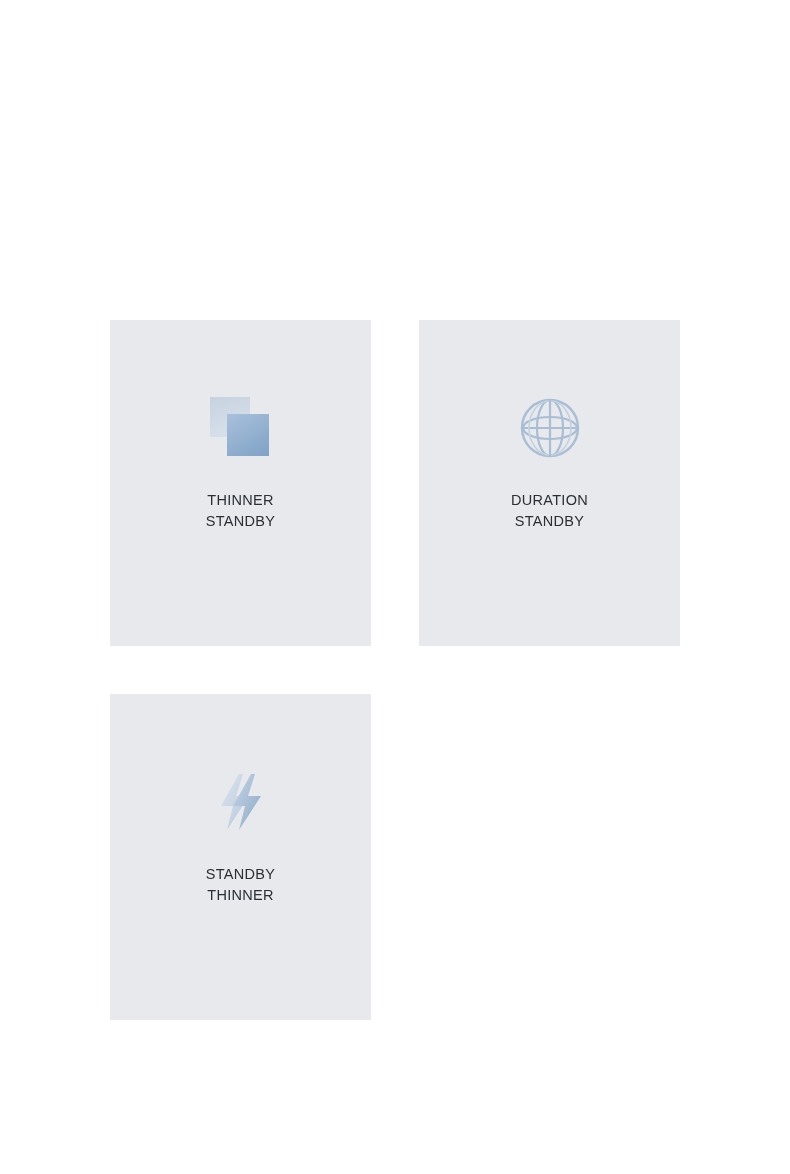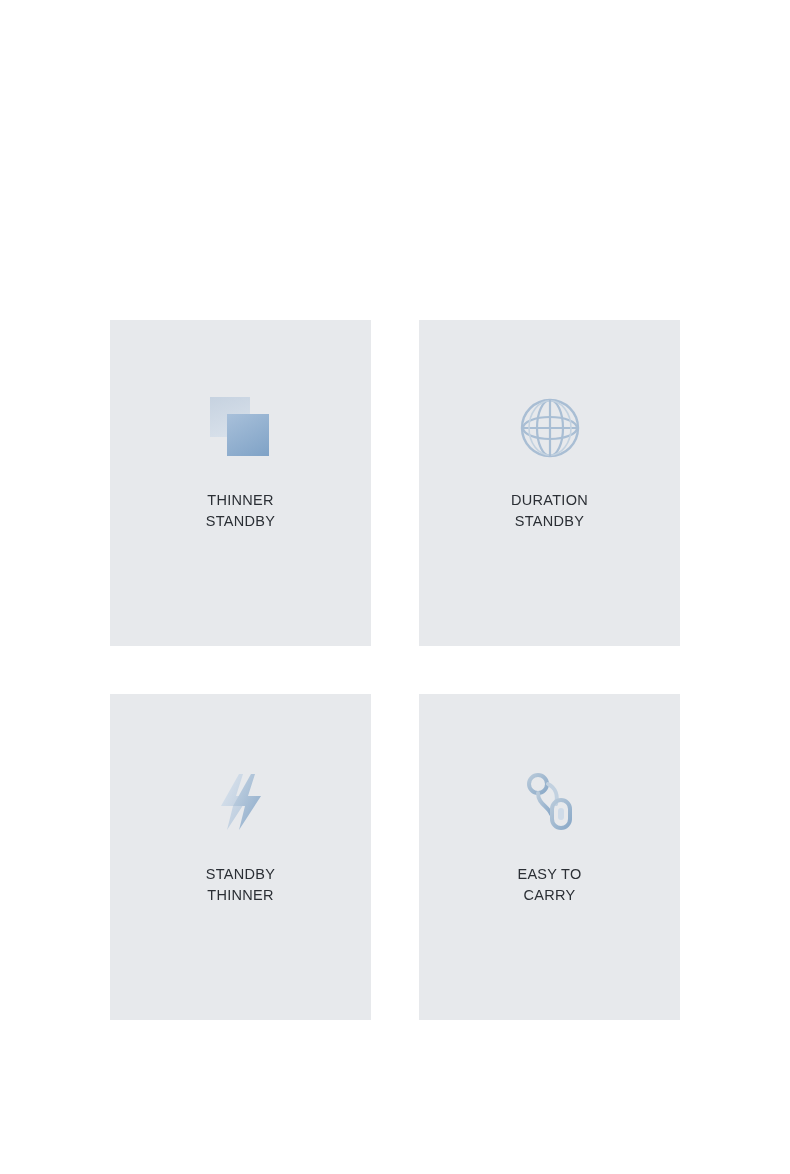--- a/index.html
+++ b/index.html
@@ -164,38 +164,15 @@
             <path d="M42 4 L24 36 L36 36 L30 60 L52 26 L39 26 L46 4 Z" fill="url(#boltGrad)"></path>
           </svg>
         </div>
       </div>
       <div class="card-label">
         <span class="line">STANDBY</span>
         <span class="line">THINNER</span>
       </div>
     </div>
 
-    <div class="card">
-      <div class="card-icon">
-        <div class="ico-carry">
-          <svg width="64" height="64" viewBox="0 0 64 64" fill="none">
-            <defs>
-              <linearGradient id="clipGrad" x1="0" y1="0" x2="1" y2="1">
-                <stop offset="0%" stop-color="#b9cada"></stop>
-                <stop offset="100%" stop-color="#8aa9c8"></stop>
-              </linearGradient>
-            </defs>
-            <circle cx="20" cy="14" r="9" stroke="url(#clipGrad)" stroke-width="4" fill="none"></circle>
-            <path d="M20 23 C20 34, 30 36, 33 44" stroke="url(#clipGrad)" stroke-width="4" fill="none" stroke-linecap="round"></path>
-            <path d="M30 14 C38 18, 40 26, 38 34" stroke="#c2d1e0" stroke-width="4" fill="none" stroke-linecap="round"></path>
-            <rect x="34" y="30" width="18" height="28" rx="9" stroke="url(#clipGrad)" stroke-width="4" fill="none"></rect>
-            <rect x="40" y="38" width="6" height="12" rx="3" fill="#cfdbe8"></rect>
-          </svg>
-        </div>
-      </div>
-      <div class="card-label">
-        <span class="line">EASY TO</span>
-        <span class="line">CARRY</span>
-      </div>
-    </div>
 
   </div>
 </div>
 
 </body></html>

